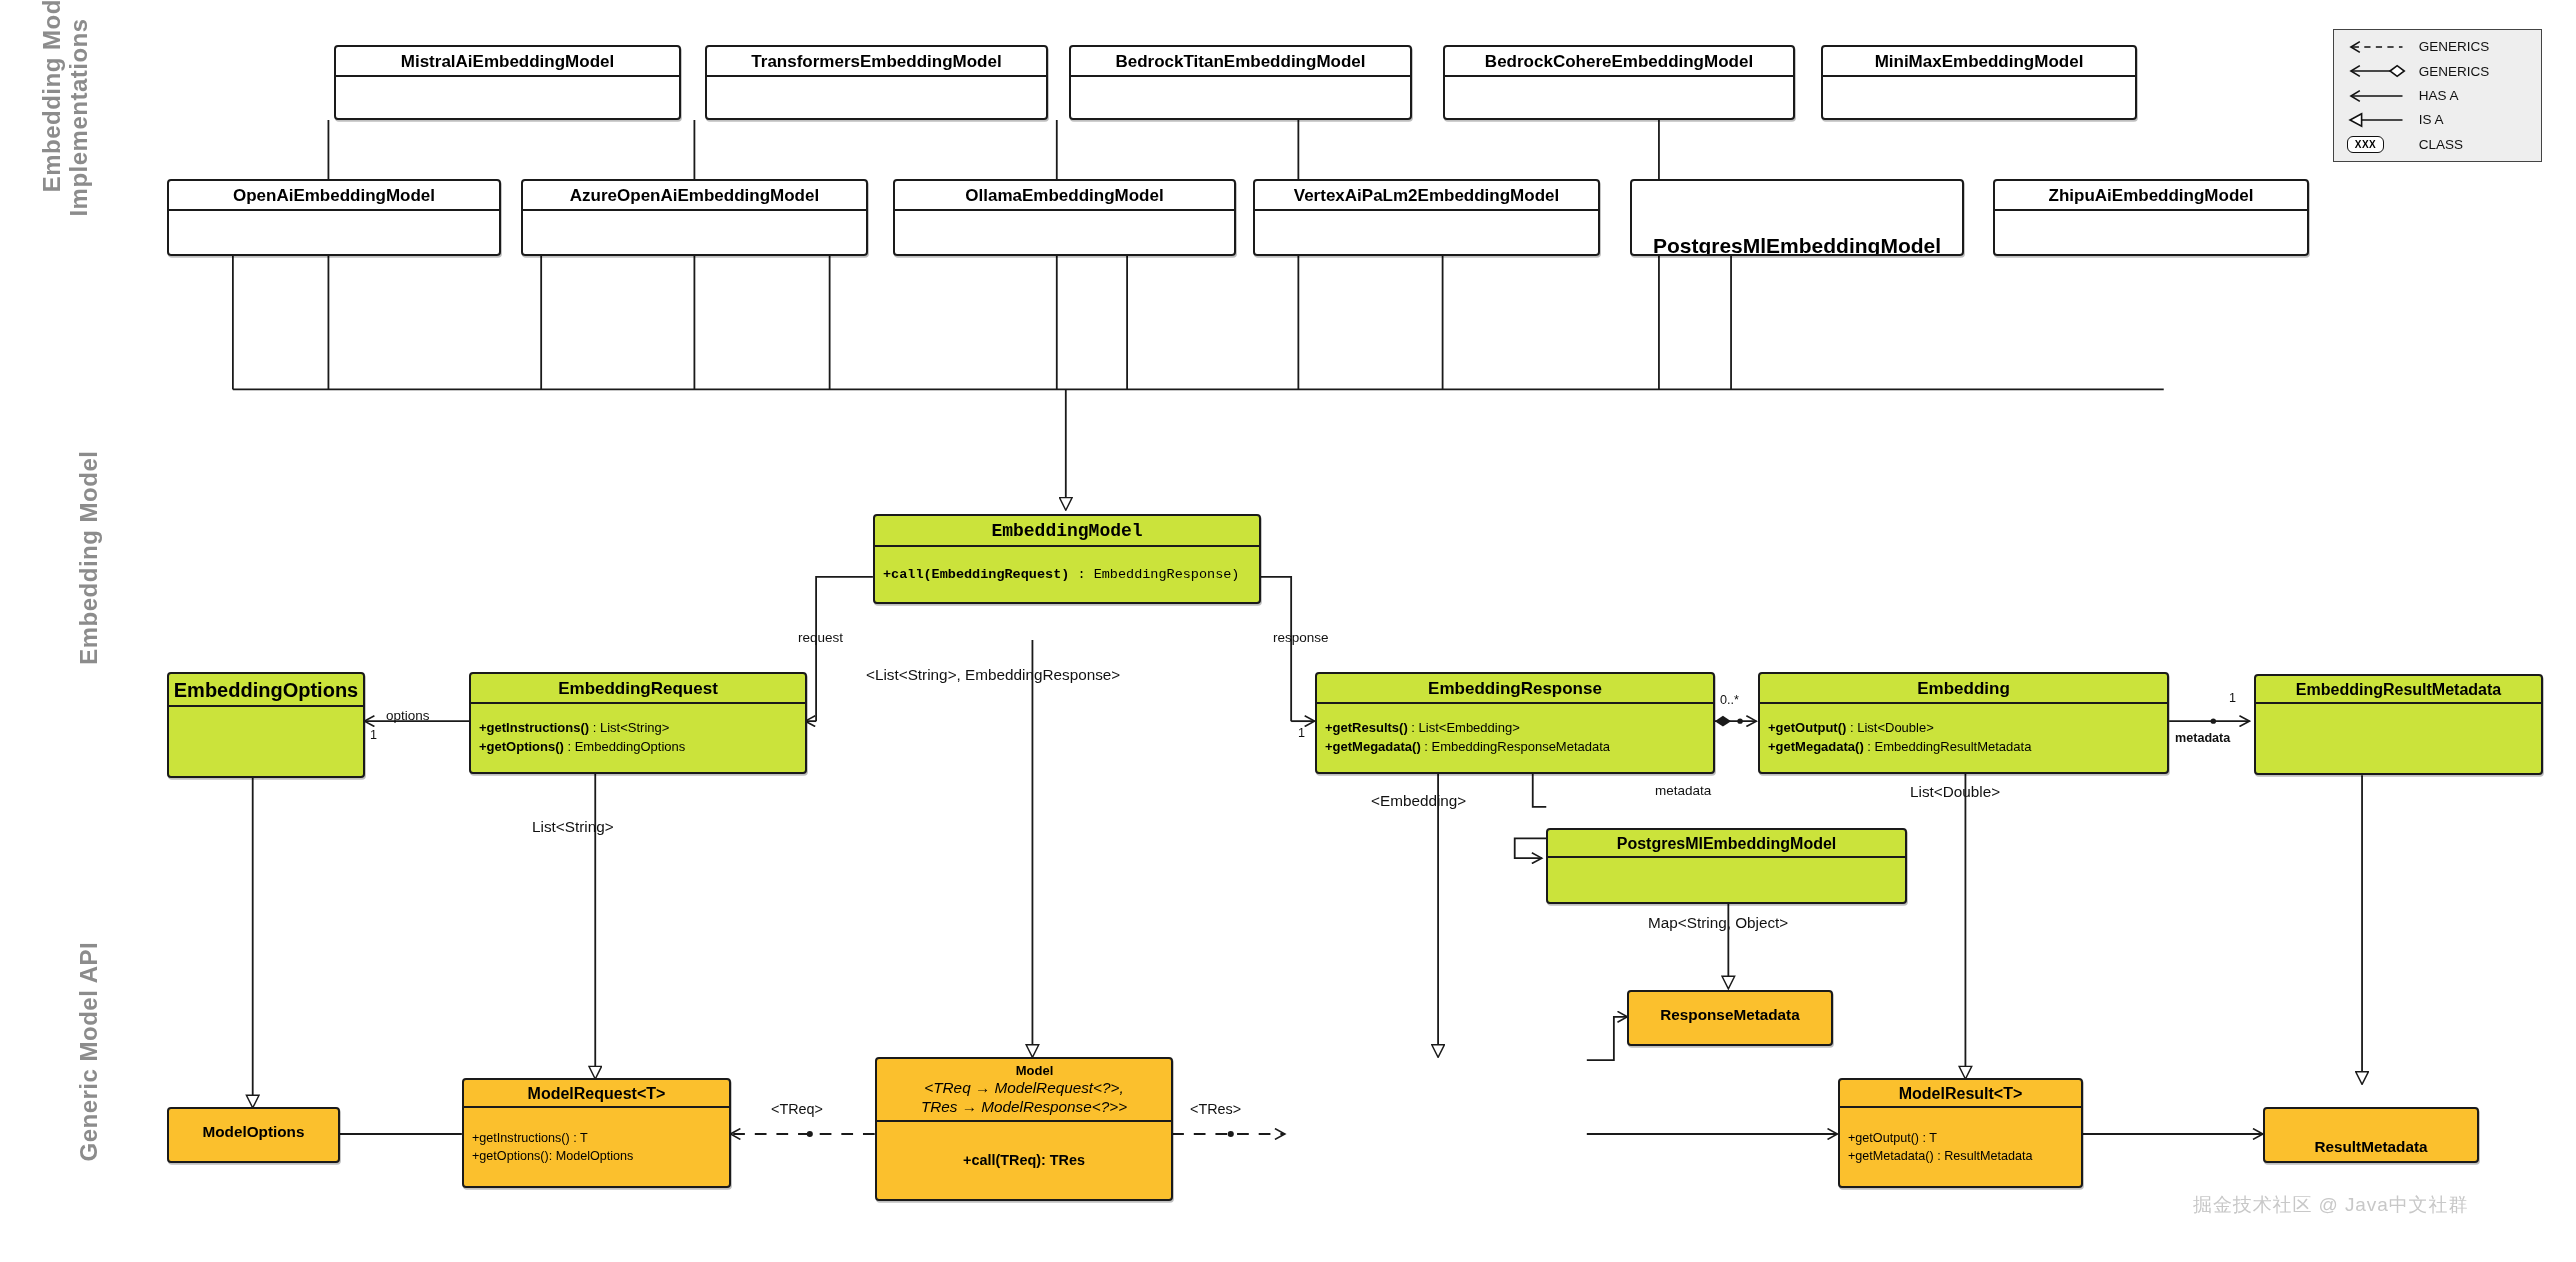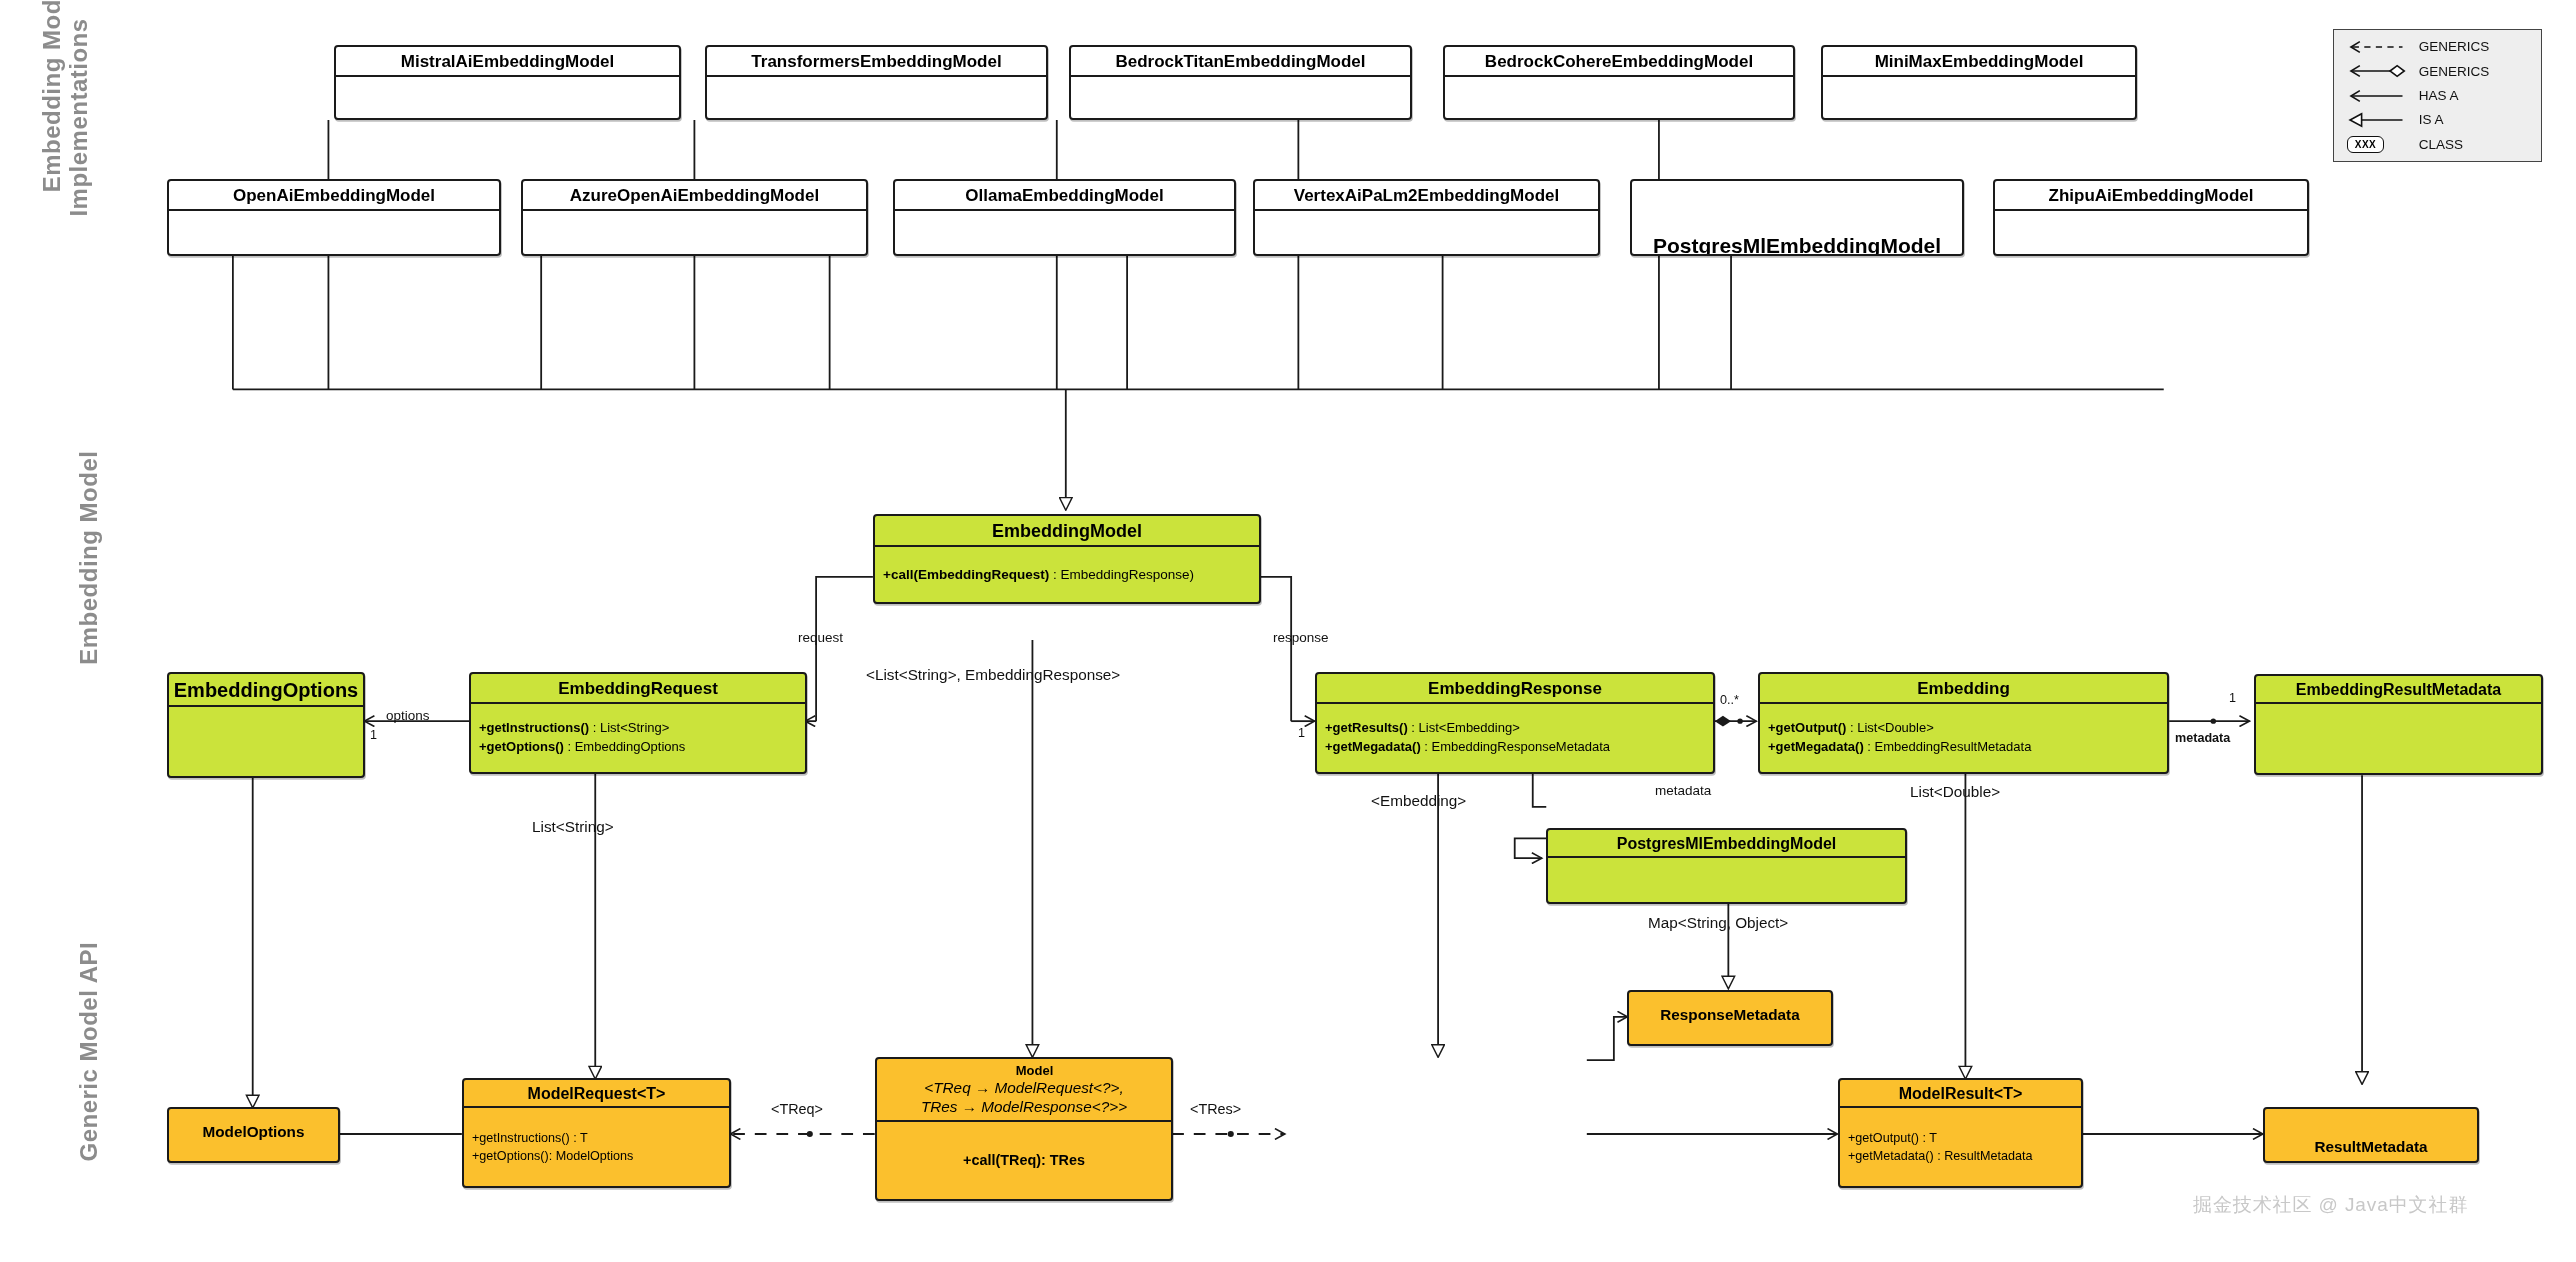--- a/index.html
+++ b/index.html
@@ -290,21 +290,21 @@
     <div class="cls-head" style="font-size:21px;margin-top:48px;">PostgresMlEmbeddingModel</div>
     <div class="cls-divider"></div>
     <div class="cls-body"></div>
   </div>
   <div class="cls" style="left:1993px; top:179px; width:316px; height:77px;">
     <div class="cls-head" style="font-size:17px;">ZhipuAiEmbeddingModel</div>
     <div class="cls-divider"></div>
     <div class="cls-body"></div>
   </div>
 
-  <div class="cls green" style="left:873px; top:514px; width:388px; height:90px;">
+  <div class="cls green" style="left:873px; top:514px; width:388px; height:90px;font-family:Liberation Mono, monospace;">
     <div class="cls-head" style="font-size:18px;">EmbeddingModel</div>
     <div class="cls-divider"></div>
     <div class="cls-body">
       <div class="member" style="font-size:13.5px;">
         <b>+call(EmbeddingRequest)</b><span> : EmbeddingResponse)</span>
       </div>
     </div>
   </div>
 
   <div class="cls green" style="left:167px; top:672px; width:198px; height:106px;">

